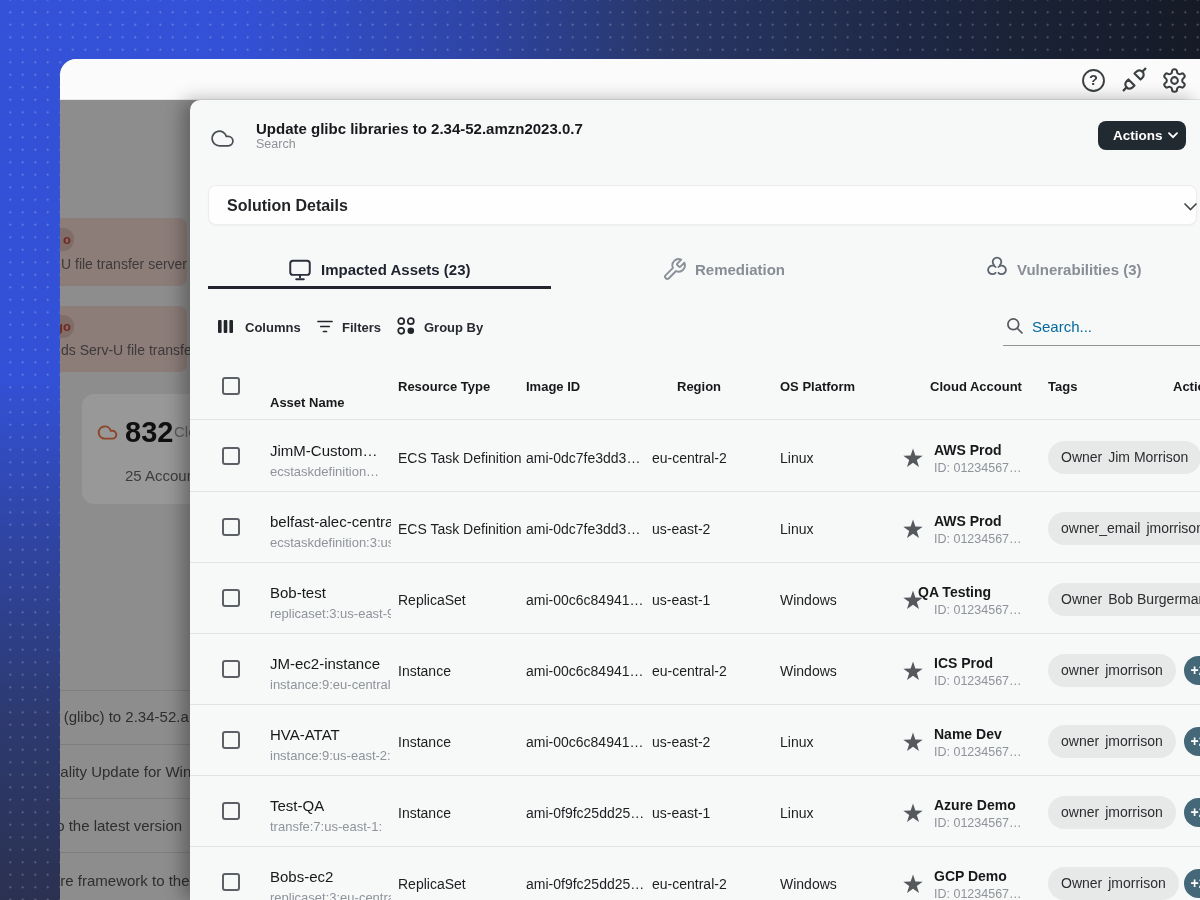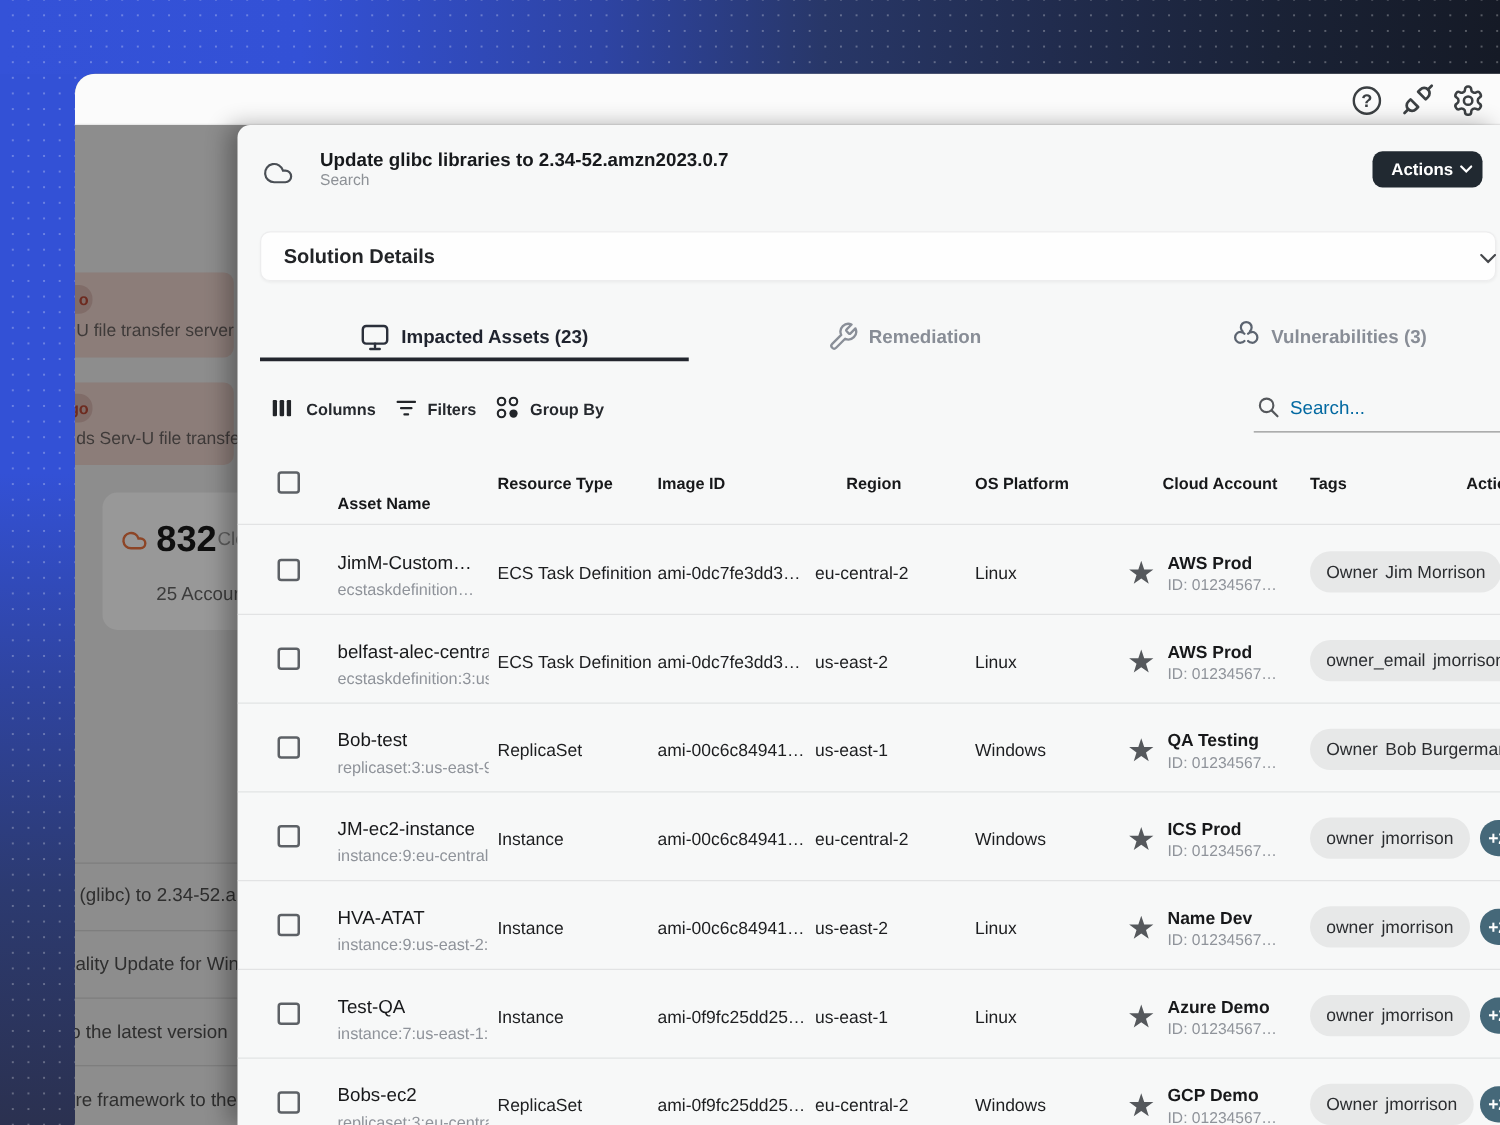--- a/index.html
+++ b/index.html
@@ -194,21 +194,21 @@
     <div class="cb" style="left:32px;top:488.5px;"></div>
     <div class="t cmain" style="left:80px;top:483.5px;max-width:121px;overflow:hidden;">Bob-test</div>
     <div class="t csub" style="left:80px;top:505.5px;max-width:121px;overflow:hidden;">replicaset:3:us-east-9</div>
     <div class="t cell" style="left:208px;top:491.5px;">ReplicaSet</div>
     <div class="t cell" style="left:336px;top:491.5px;">ami-00c6c84941…</div>
     <div class="t cell" style="left:462px;top:491.5px;">us-east-1</div>
     <div class="t cell" style="left:590px;top:491.5px;">Windows</div>
     <svg class="abs" style="left:712px;top:488.5px" width="22" height="22" viewBox="0 0 22 22" fill="#55585c">
         <path d="M11.00,1.60 L13.35,8.56 L20.70,8.65 L14.80,13.04 L17.00,20.05 L11.00,15.80 L5.00,20.05 L7.20,13.04 L1.30,8.65 L8.65,8.56 Z"></path>
       </svg>
-    <div class="t cacct" style="left:744px;top:484px;text-align:right;">QA Testing</div>
+    <div class="t cacct" style="left:728px;top:484px;text-align:right;">QA Testing</div>
     <div class="t cid" style="left:744px;top:503px;">ID: 01234567…</div>
     <div class="pill" style="left:858px;top:482.5px;"><b>Owner</b>Bob Burgermander</div>
     <div class="row-line" style="top:533px;"></div>
 
     <div class="cb" style="left:32px;top:559.5px;"></div>
     <div class="t cmain" style="left:80px;top:554.5px;max-width:121px;overflow:hidden;">JM-ec2-instance</div>
     <div class="t csub" style="left:80px;top:576.5px;max-width:121px;overflow:hidden;">instance:9:eu-central</div>
     <div class="t cell" style="left:208px;top:562.5px;">Instance</div>
     <div class="t cell" style="left:336px;top:562.5px;">ami-00c6c84941…</div>
     <div class="t cell" style="left:462px;top:562.5px;">eu-central-2</div>
@@ -233,21 +233,21 @@
         <path d="M11.00,1.60 L13.35,8.56 L20.70,8.65 L14.80,13.04 L17.00,20.05 L11.00,15.80 L5.00,20.05 L7.20,13.04 L1.30,8.65 L8.65,8.56 Z"></path>
       </svg>
     <div class="t cacct" style="left:744px;top:626px;">Name Dev</div>
     <div class="t cid" style="left:744px;top:645px;">ID: 01234567…</div>
     <div class="pill" style="left:858px;top:624.5px;"><b>owner</b>jmorrison</div>
     <div class="plus" style="left:994px;top:627px;">+2</div>
     <div class="row-line" style="top:675px;"></div>
 
     <div class="cb" style="left:32px;top:701.5px;"></div>
     <div class="t cmain" style="left:80px;top:696.5px;max-width:121px;overflow:hidden;">Test-QA</div>
-    <div class="t csub" style="left:80px;top:718.5px;max-width:121px;overflow:hidden;">instance:7:us-east-1:</div>
+    <div class="t csub" style="left:80px;top:718.5px;max-width:121px;overflow:hidden;">transfe:7:us-east-1:</div>
     <div class="t cell" style="left:208px;top:704.5px;">Instance</div>
     <div class="t cell" style="left:336px;top:704.5px;">ami-0f9fc25dd25…</div>
     <div class="t cell" style="left:462px;top:704.5px;">us-east-1</div>
     <div class="t cell" style="left:590px;top:704.5px;">Linux</div>
     <svg class="abs" style="left:712px;top:701.5px" width="22" height="22" viewBox="0 0 22 22" fill="#55585c">
         <path d="M11.00,1.60 L13.35,8.56 L20.70,8.65 L14.80,13.04 L17.00,20.05 L11.00,15.80 L5.00,20.05 L7.20,13.04 L1.30,8.65 L8.65,8.56 Z"></path>
       </svg>
     <div class="t cacct" style="left:744px;top:697px;">Azure Demo</div>
     <div class="t cid" style="left:744px;top:716px;">ID: 01234567…</div>
     <div class="pill" style="left:858px;top:695.5px;"><b>owner</b>jmorrison</div>

